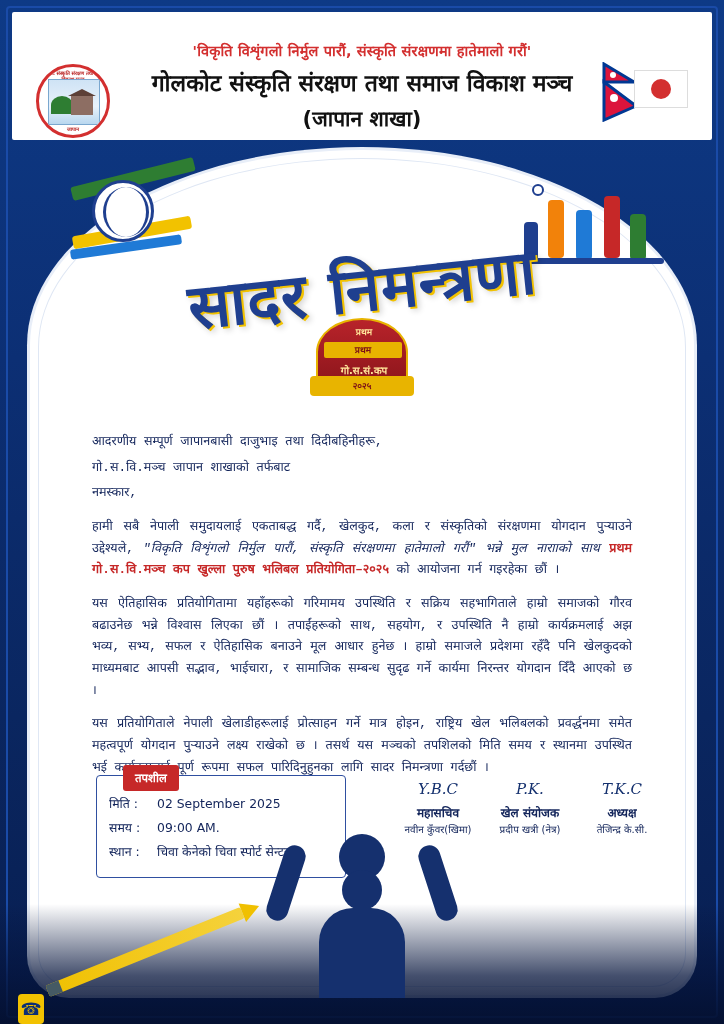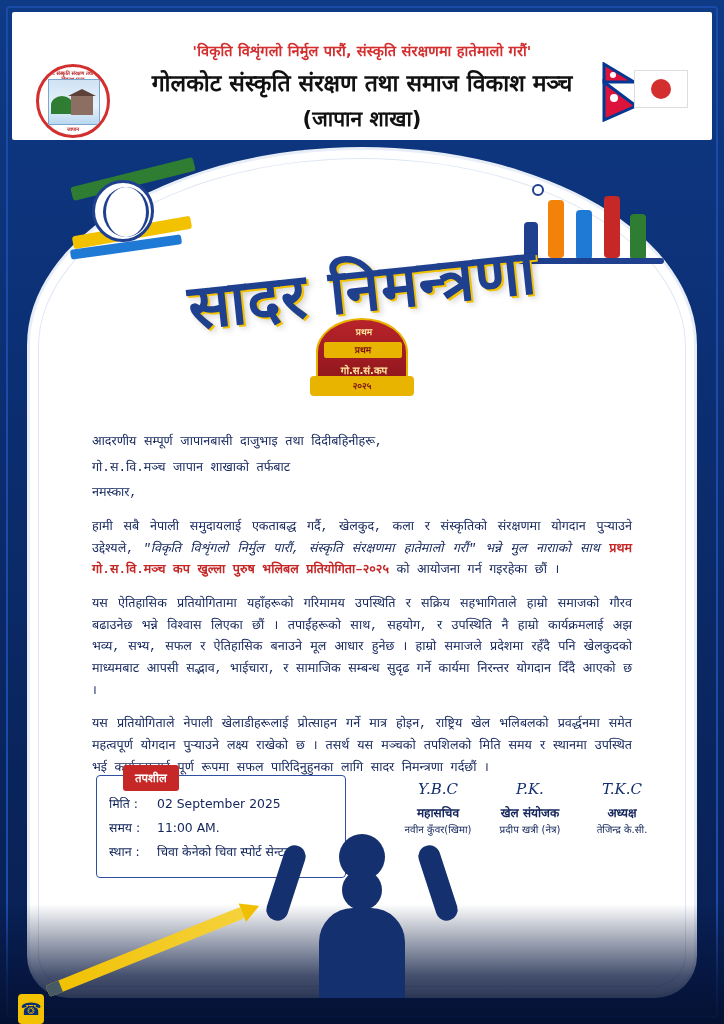--- a/index.html
+++ b/index.html
@@ -399,21 +399,21 @@
       <p>यस ऐतिहासिक प्रतियोगितामा यहाँहरूको गरिमामय उपस्थिति र सक्रिय सहभागिताले हाम्रो समाजको गौरव बढाउनेछ भन्ने विश्वास लिएका छौं । तपाईंहरूको साथ, सहयोग, र उपस्थिति नै हाम्रो कार्यक्रमलाई अझ भव्य, सभ्य, सफल र ऐतिहासिक बनाउने मूल आधार हुनेछ । हाम्रो समाजले प्रदेशमा रहँदै पनि खेलकुदको माध्यमबाट आपसी सद्भाव, भाईचारा, र सामाजिक सम्बन्ध सुदृढ गर्ने कार्यमा निरन्तर योगदान दिँदै आएको छ ।</p>
       <p>यस प्रतियोगिताले नेपाली खेलाडीहरूलाई प्रोत्साहन गर्ने मात्र होइन, राष्ट्रिय खेल भलिबलको प्रवर्द्धनमा समेत महत्वपूर्ण योगदान पुर्‍याउने लक्ष्य राखेको छ । तसर्थ यस मञ्चको तपशिलको मिति समय र स्थानमा उपस्थित भई कार्यक्रमलाई पूर्ण रूपमा सफल पारिदिनुहुनका लागि सादर निमन्त्रणा गर्दछौं ।</p>
     </div>
 
     <div class="details">
       <div class="details-tag">तपशील</div>
       <div class="row">
         <span class="k">मिति :</span><span>02 September 2025</span>
       </div>
       <div class="row">
-        <span class="k">समय :</span><span>11:00 AM.</span>
+        <span class="k">समय :</span><span>09:00 AM.</span>
       </div>
       <div class="row">
         <span class="k">स्थान :</span><span>चिवा केनेको चिवा स्पोर्ट सेन्टर</span>
       </div>
     </div>
 
     <div class="signatures">
       <div class="sig">
         <div class="mark">Y.B.C</div>
         <div class="role">महासचिव</div>

